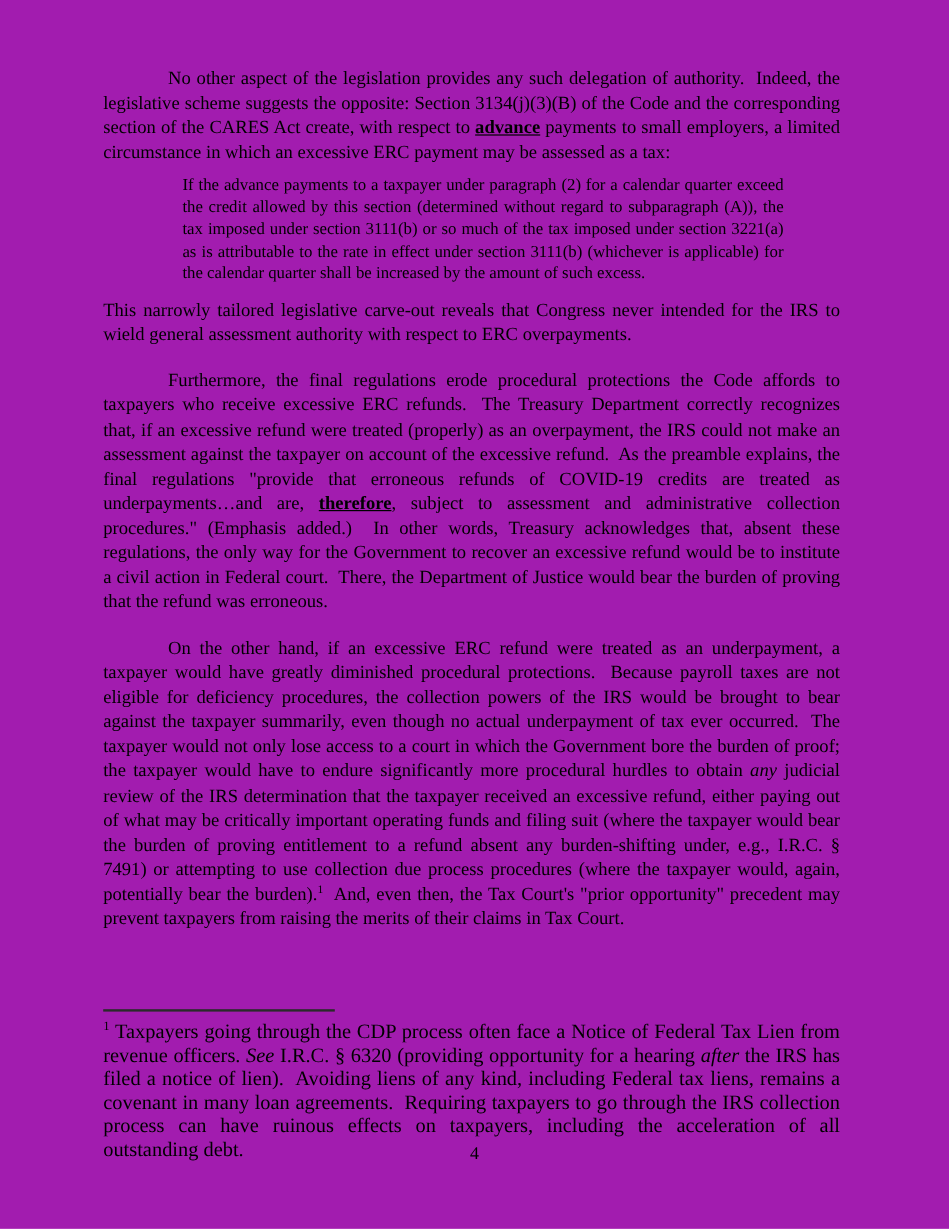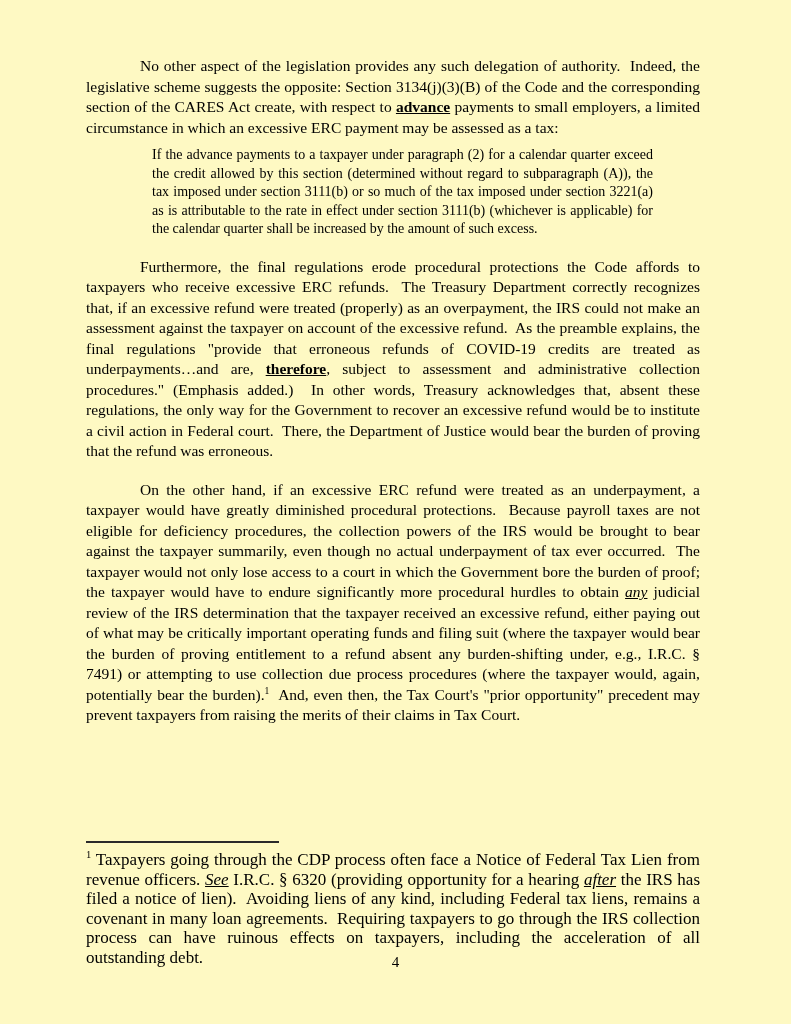--- a/index.html
+++ b/index.html
@@ -4,21 +4,21 @@
 <style>
   html, body { margin: 0; padding: 0; }
   body {
     width: 791px; height: 1024px;
     background: #ffffff;
     color: #000000;
     font-family: "Liberation Serif", serif;
     position: relative;
     overflow: hidden;
   }
-  .page { position: absolute; inset: 0; background: #fef9c3; }
+  .page { position: absolute; inset: 0; background: #a21caf; }
   .content {
     position: absolute;
     left: 86px; top: 56px;
     width: 614px;
   }
   .para {
     margin: 0;
     font-size: 15.5px;
     line-height: 20.5px;
     text-align: justify;
@@ -26,21 +26,21 @@
   .para.indent { text-indent: 54px; }
   .quote {
     margin: 8px 47px 0 66px;
     font-size: 14px;
     line-height: 18.6px;
     text-align: justify;
   }
   .para.after-quote { margin-top: 10px; }
   .para.spaced { margin-top: 18px; }
   .b { font-weight: bold; }
-  .i { font-style: italic; text-decoration: underline; }
+  .i { font-style: italic; }
   .u { text-decoration: underline; }
   sup { font-size: 0.62em; line-height: 0; vertical-align: super; }
   .footnote-area {
     position: absolute;
     left: 86px; top: 834px;
     width: 614px;
   }
   .footnote-rule {
     width: 193px; height: 0;
     border-top: 2px solid #2a2a2a;
@@ -62,20 +62,21 @@
 </head>
 <body>
 
 <div class="page">
 
   <div class="content">
     <p class="para indent"><span>No other aspect of the legislation provides any such delegation of authority.&nbsp; Indeed, the legislative scheme suggests the opposite: Section 3134(j)(3)(B) of the Code and the corresponding section of the CARES Act create, with respect to </span><span class="b u">advance</span><span> payments to small employers, a limited circumstance in which an excessive ERC payment may be assessed as a tax:</span></p>
 
     <blockquote class="quote"><span>If the advance payments to a taxpayer under paragraph (2) for a calendar quarter exceed the credit allowed by this section (determined without regard to subparagraph (A)), the tax imposed under section 3111(b) or so much of the tax imposed under section 3221(a) as is attributable to the rate in effect under section 3111(b) (whichever is applicable) for the calendar quarter shall be increased by the amount of such excess.</span></blockquote>
 
+    <p class="para after-quote"><span>This narrowly tailored legislative carve-out reveals that Congress never intended for the IRS to wield general assessment authority with respect to ERC overpayments.</span></p>
 
     <p class="para indent spaced"><span>Furthermore, the final regulations erode procedural protections the Code affords to taxpayers who receive excessive ERC refunds.&nbsp; The Treasury Department correctly recognizes that, if an excessive refund were treated (properly) as an overpayment, the IRS could not make an assessment against the taxpayer on account of the excessive refund.&nbsp; As the preamble explains, the final regulations "provide that erroneous refunds of COVID-19 credits are treated as underpayments…and are, </span><span class="b u">therefore</span><span>, subject to assessment and administrative collection procedures." (Emphasis added.)&nbsp; In other words, Treasury acknowledges that, absent these regulations, the only way for the Government to recover an excessive refund would be to institute a civil action in Federal court.&nbsp; There, the Department of Justice would bear the burden of proving that the refund was erroneous.</span></p>
 
     <p class="para indent spaced"><span>On the other hand, if an excessive ERC refund were treated as an underpayment, a taxpayer would have greatly diminished procedural protections.&nbsp; Because payroll taxes are not eligible for deficiency procedures, the collection powers of the IRS would be brought to bear against the taxpayer summarily, even though no actual underpayment of tax ever occurred.&nbsp; The taxpayer would not only lose access to a court in which the Government bore the burden of proof; the taxpayer would have to endure significantly more procedural hurdles to obtain </span><span class="i">any</span><span> judicial review of the IRS determination that the taxpayer received an excessive refund, either paying out of what may be critically important operating funds and filing suit (where the taxpayer would bear the burden of proving entitlement to a refund absent any burden-shifting under, e.g., I.R.C. § 7491) or attempting to use collection due process procedures (where the taxpayer would, again, potentially bear the burden).</span><sup>1</sup><span>&nbsp; And, even then, the Tax Court's "prior opportunity" precedent may prevent taxpayers from raising the merits of their claims in Tax Court.</span></p>
   </div>
 
   <div class="footnote-area">
     <div class="footnote-rule"></div>
     <p class="footnote"><sup>1</sup><span> Taxpayers going through the CDP process often face a Notice of Federal Tax Lien from revenue officers. </span><span class="i">See</span><span> I.R.C. § 6320 (providing opportunity for a hearing </span><span class="i">after</span><span> the IRS has filed a notice of lien).&nbsp; Avoiding liens of any kind, including Federal tax liens, remains a covenant in many loan agreements.&nbsp; Requiring taxpayers to go through the IRS collection process can have ruinous effects on taxpayers, including the acceleration of all outstanding debt.</span></p>
   </div>

